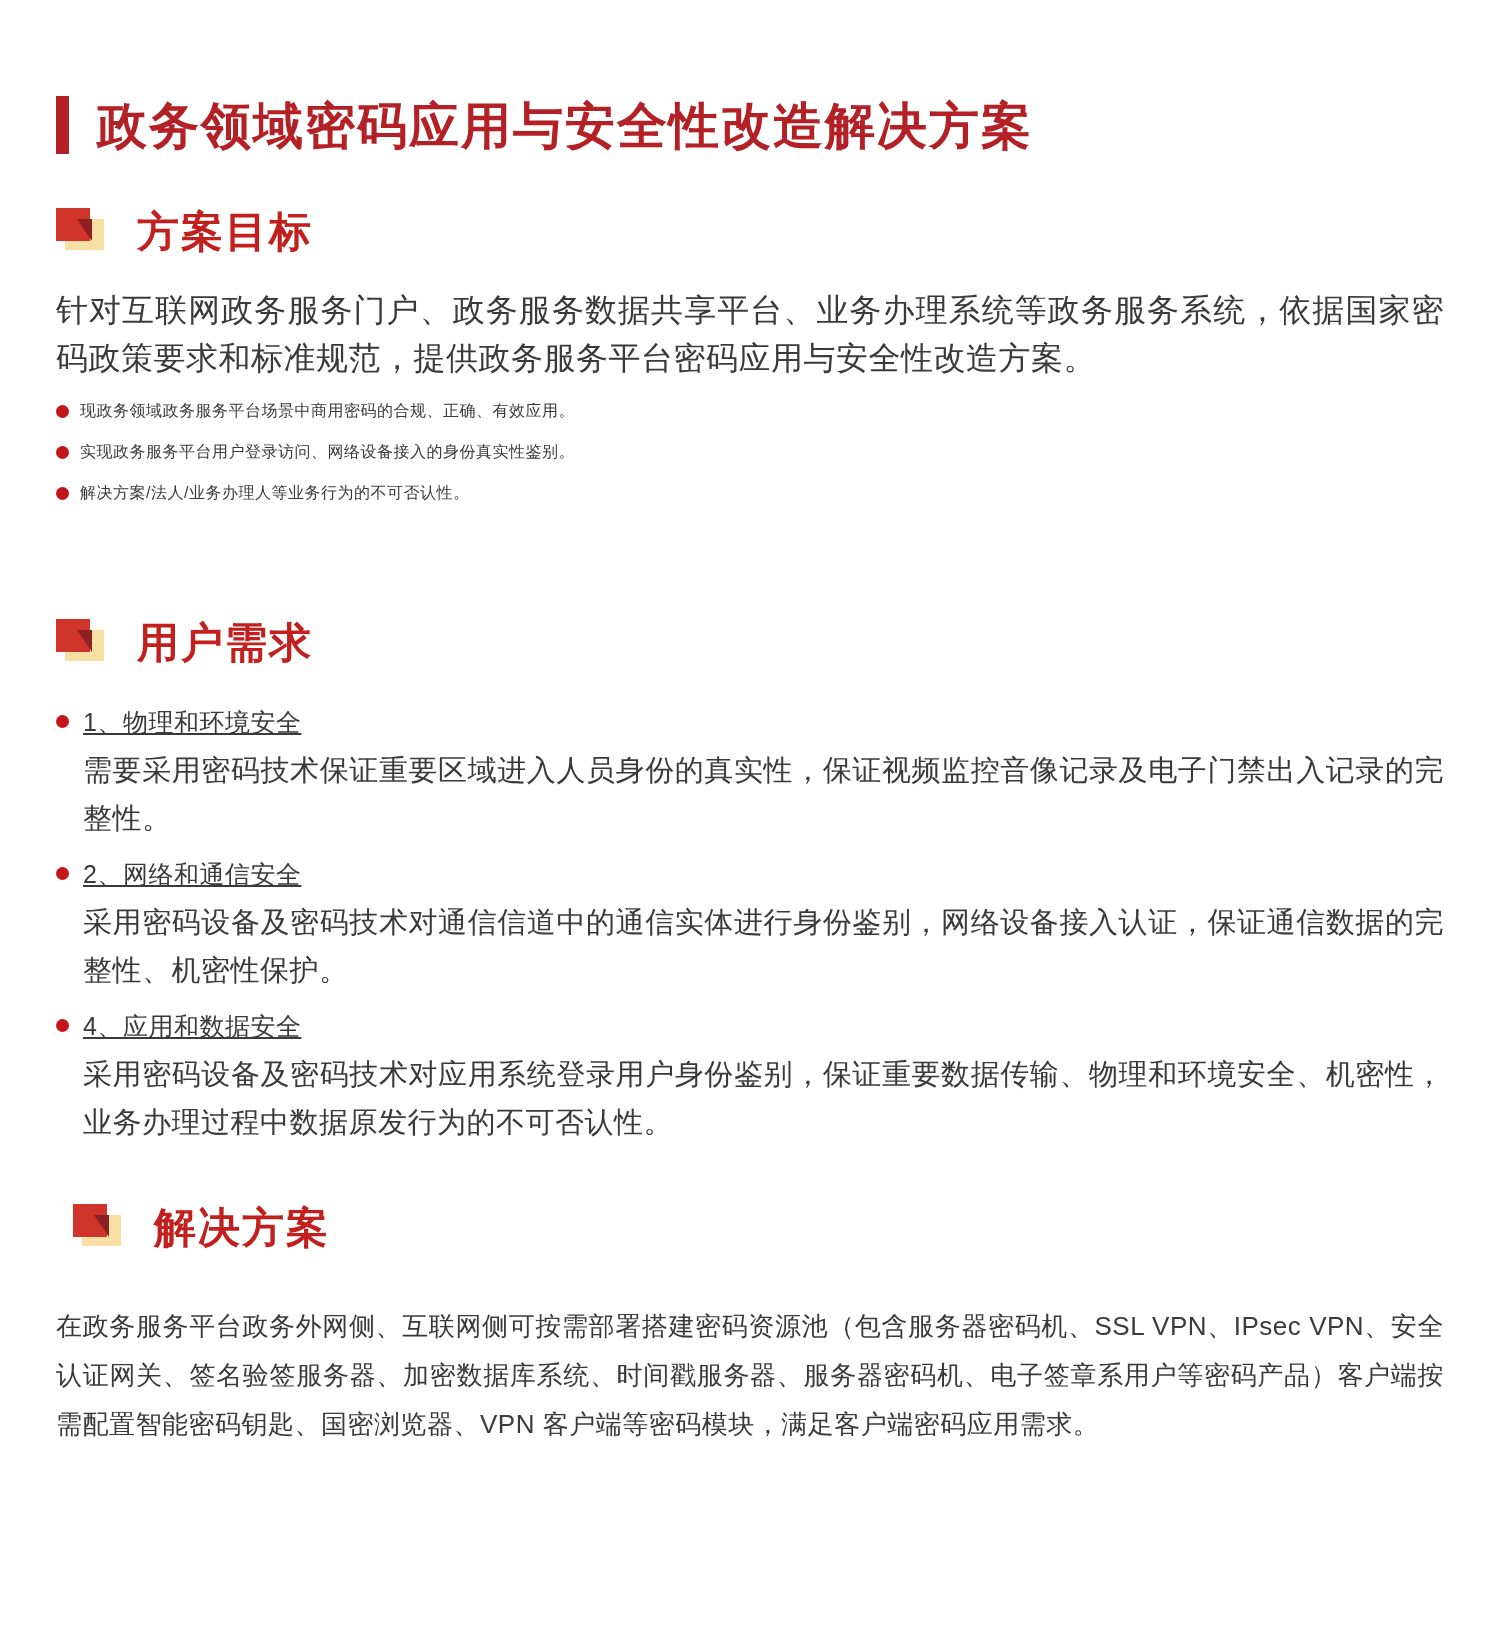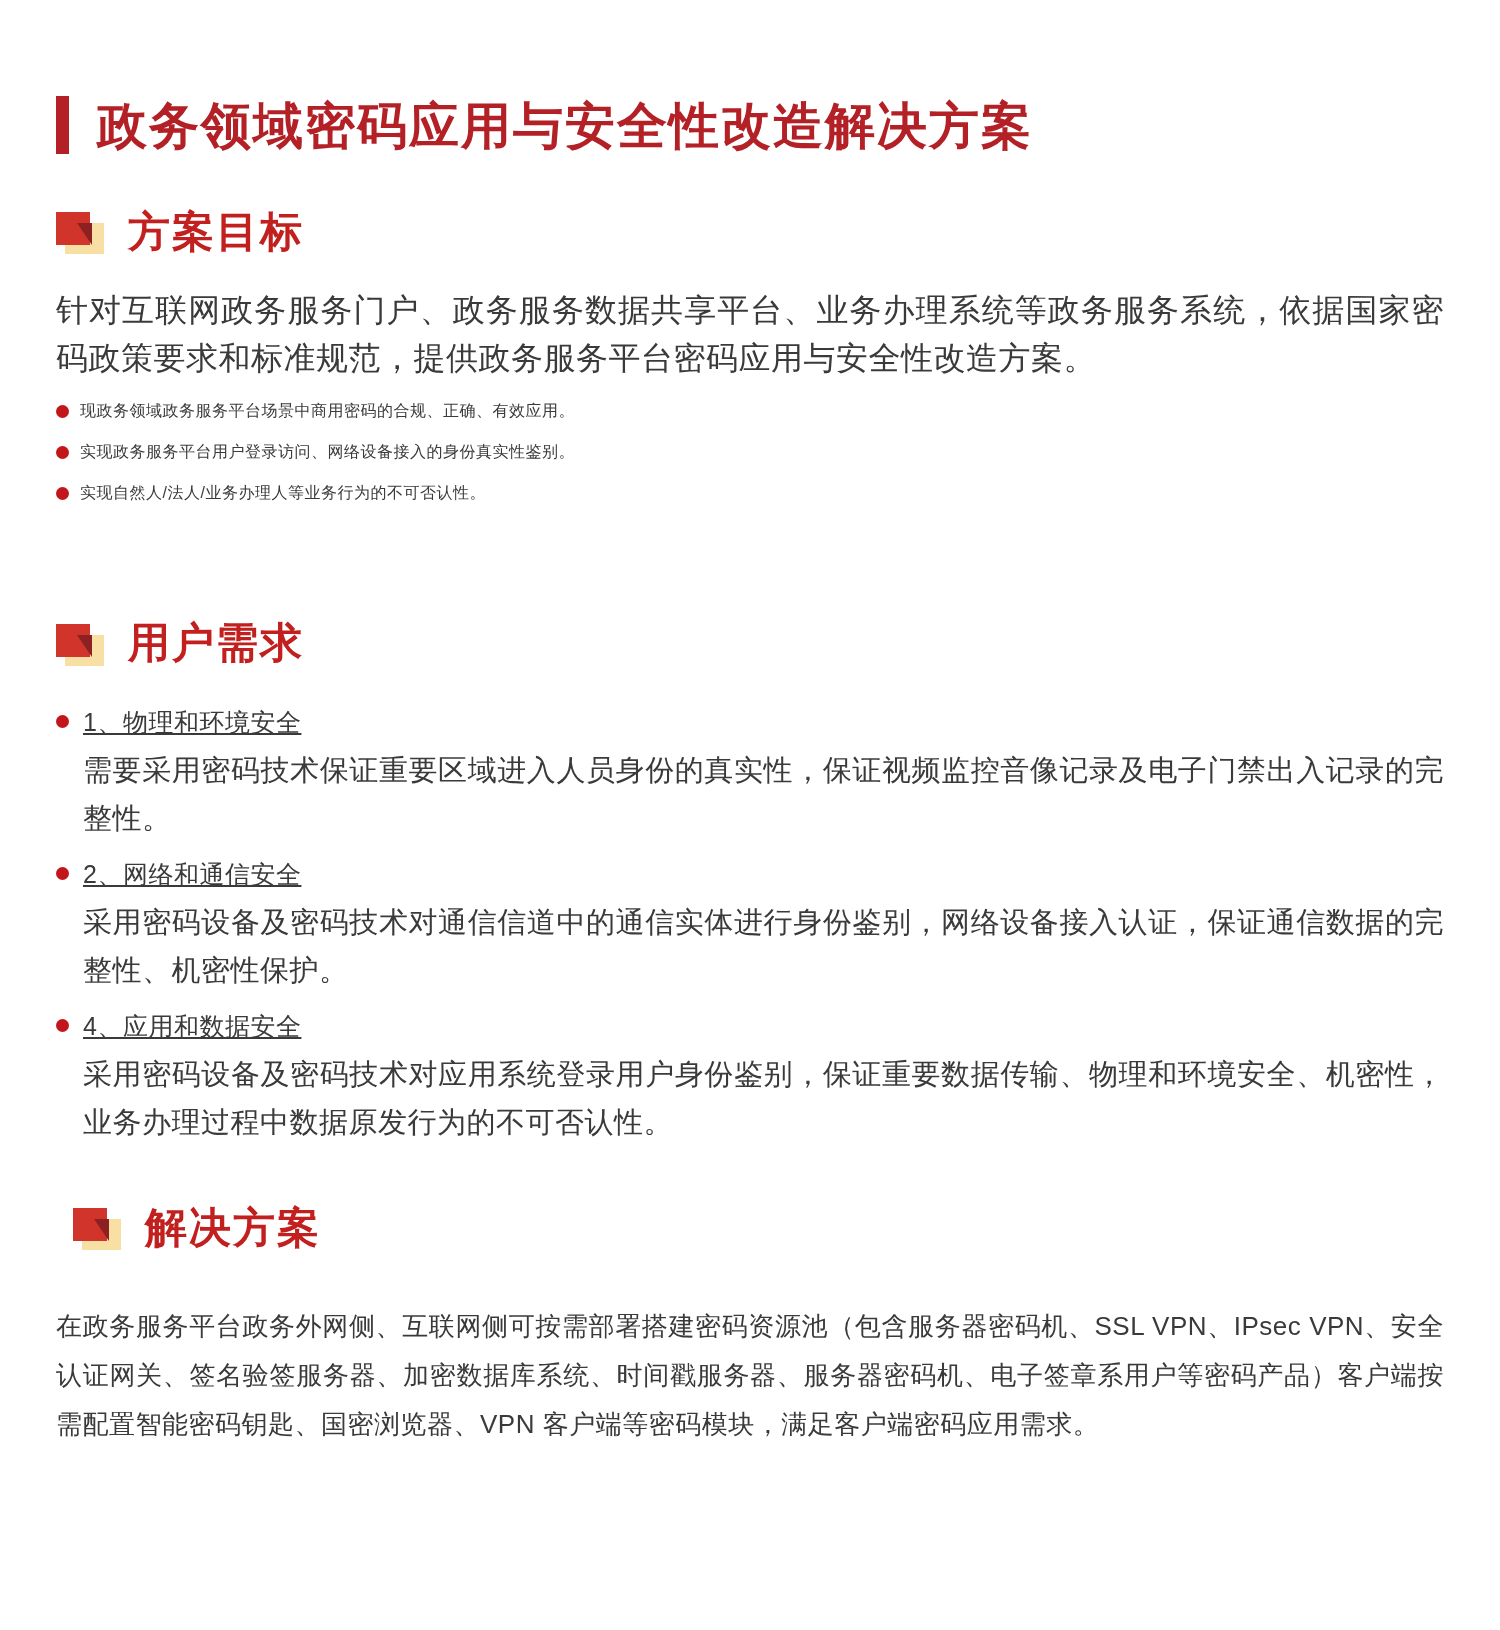--- a/index.html
+++ b/index.html
@@ -13,21 +13,21 @@
 
   
   .title-row { margin-top:96px; display:flex; align-items:flex-end; gap:28px; }
   .title-bar { width:13px; height:58px; background:#b32126; flex:0 0 auto; }
   .page-title {
     font-size:50px; font-weight:800; color:#b32126;
     letter-spacing:2px; line-height:1.1; white-space:nowrap;
   }
 
   
-  .section-header { display:flex; align-items:flex-end; gap:24px; }
+  .section-header { display:flex; align-items:flex-start; gap:33px; }
   .sec-icon { width:48px; height:44px; flex:0 0 auto; display:block; }
   .section-title {
     font-size:42px; font-weight:800; color:#c2201f; letter-spacing:2px;
     line-height:1.15; white-space:nowrap;
   }
 
   
   .goal-header   { margin-top:54px; }
   .goal-intro {
     margin-top:30px; font-size:32px; line-height:48px;
@@ -89,21 +89,21 @@
     <div class="goal-bullet">
       <span class="dot"></span>
       <span>现政务领域政务服务平台场景中商用密码的合规、正确、有效应用。</span>
     </div>
     <div class="goal-bullet">
       <span class="dot"></span>
       <span>实现政务服务平台用户登录访问、网络设备接入的身份真实性鉴别。</span>
     </div>
     <div class="goal-bullet">
       <span class="dot"></span>
-      <span>实现自然人/法人/业务办理人等业务行为的不可否认性。</span>
+      <span>解决方案/法人/业务办理人等业务行为的不可否认性。</span>
     </div>
   </div>
 
   <div class="section-header needs-header">
     <svg class="sec-icon" viewBox="0 0 48 44" aria-hidden="true">
       <rect x="9" y="11" width="39" height="31" fill="#f8dfa3"></rect>
       <rect x="0" y="0" width="34" height="33" fill="#d0342b"></rect>
       <polygon points="21,11 36,11 36,33" fill="#8c2022"></polygon>
     </svg>
     <h2 class="section-title">用户需求</h2>

